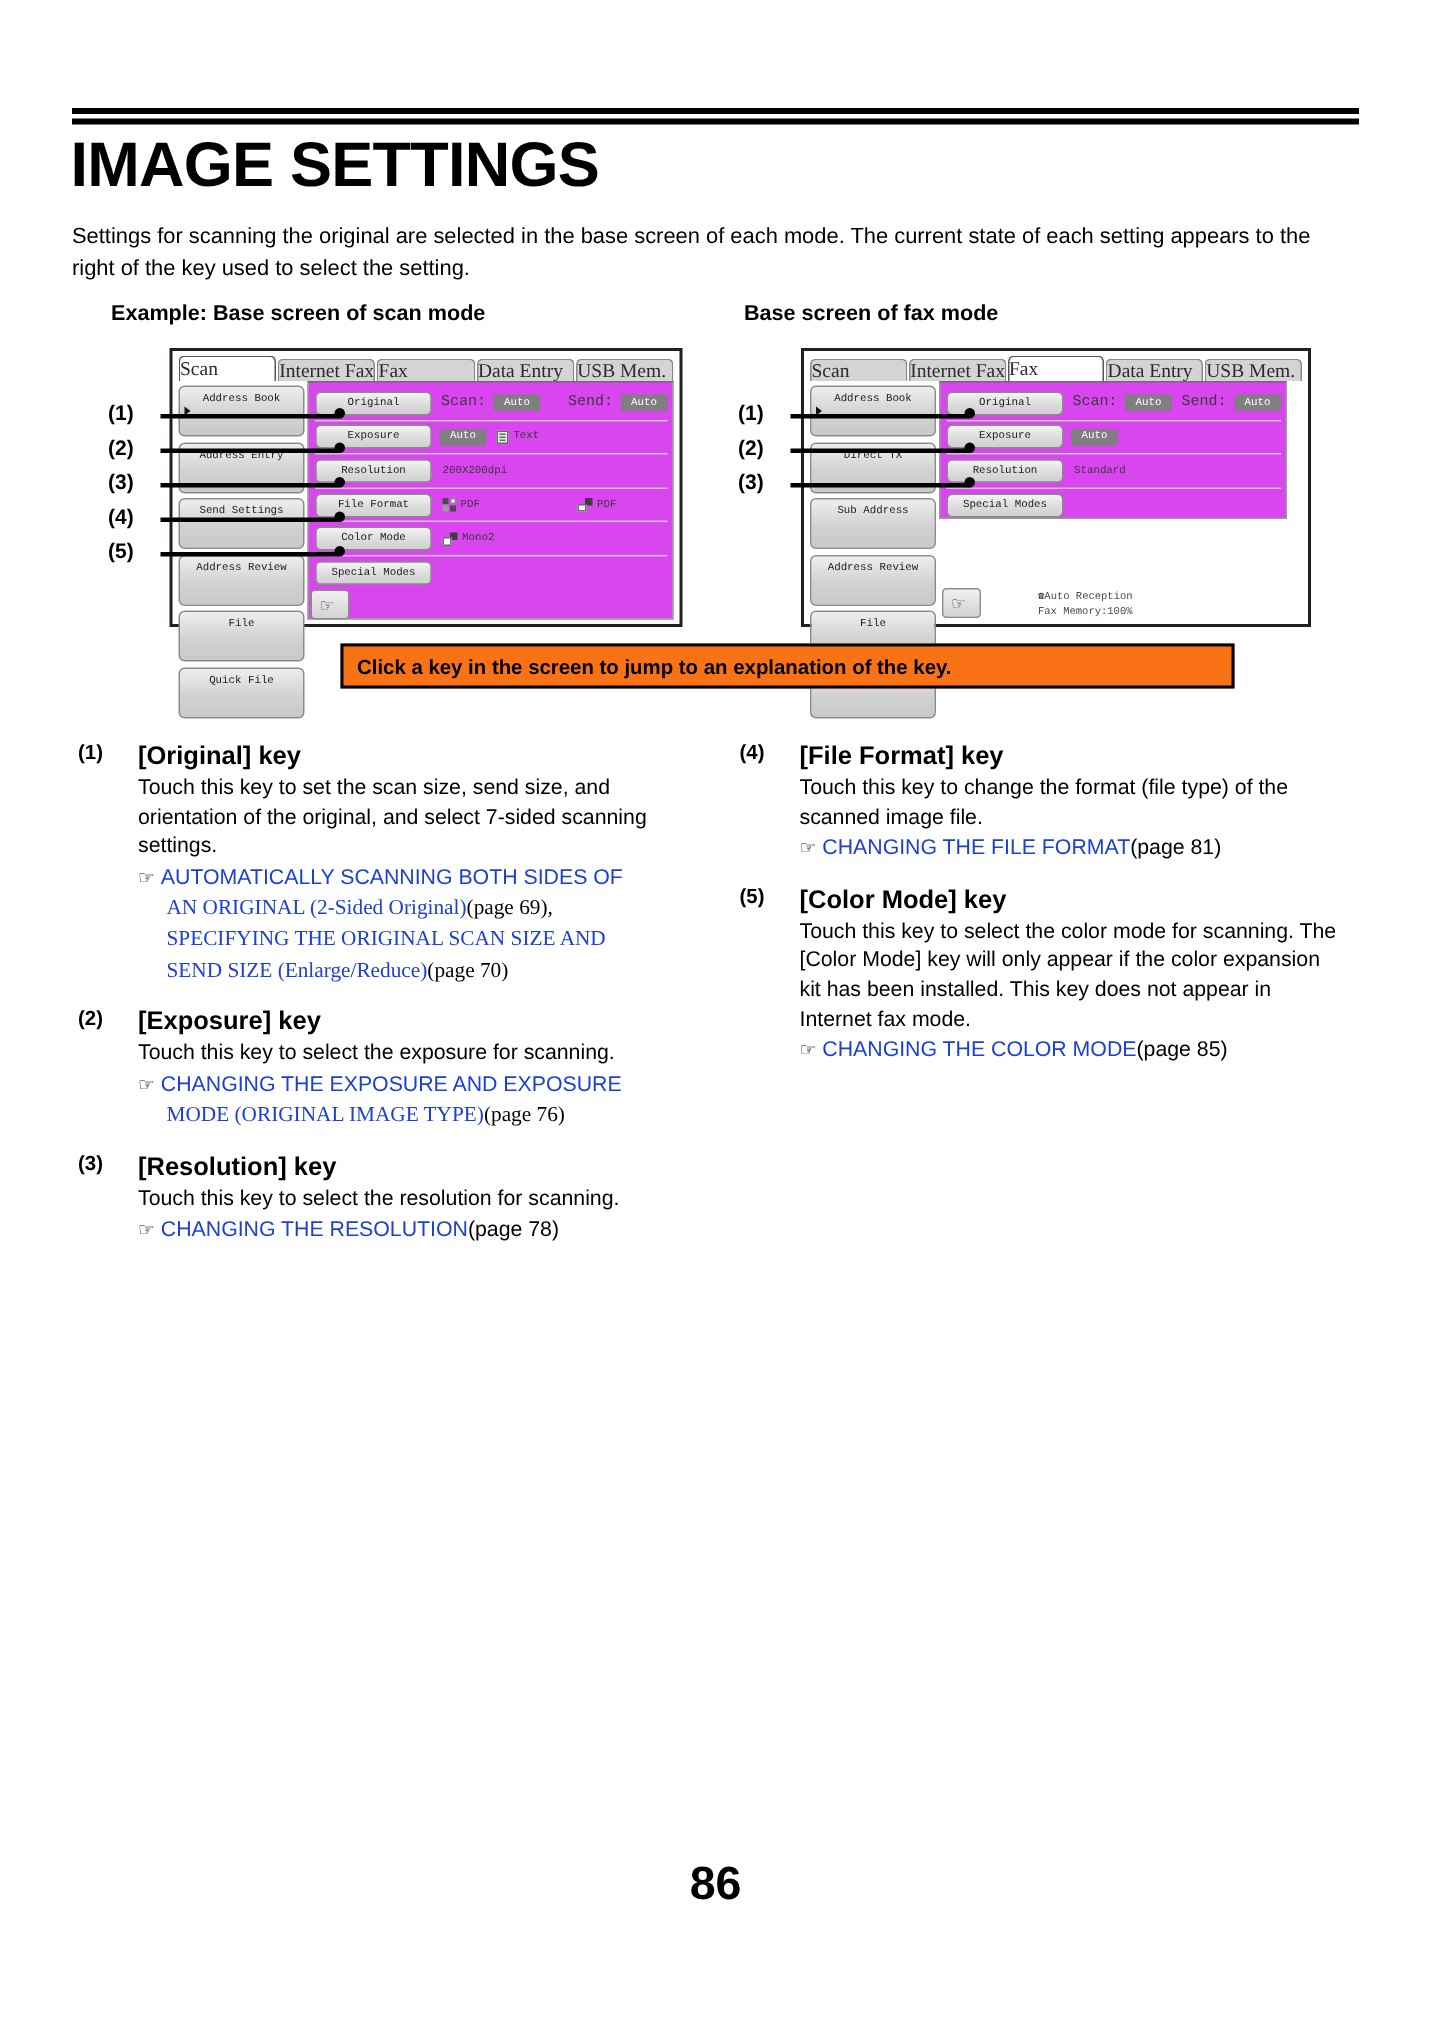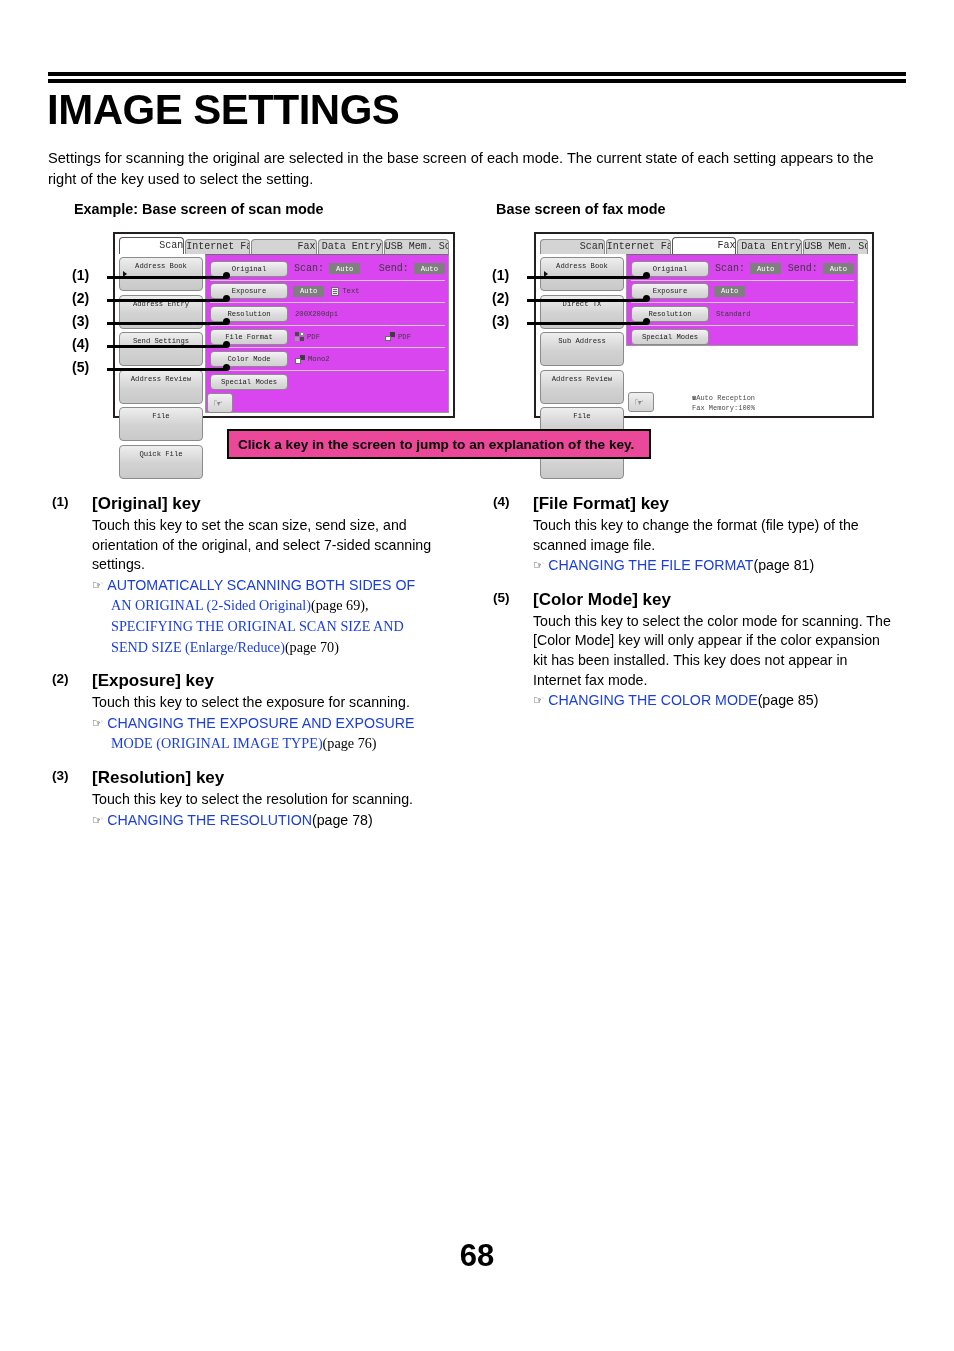--- a/index.html
+++ b/index.html
@@ -50,24 +50,24 @@
 
   
   .tabs { display:flex; height:17px; align-items:flex-end; }
   .tab {
     flex:1 1 0;
     height:15px;
     border:1px solid #8a8a8a;
     border-bottom:none;
     border-radius:4px 4px 0 0;
     background:#d4d4d4;
-    font-family:Liberation Mono, monospace;
-    font-size:10px;
+    font-family:Liberation Serif, serif;
+    font-size:13px;
     line-height:14px;
-    text-align:right;
+    text-align:left;
     color:#2b2b2b;
     margin-right:1px;
     overflow:hidden;
     white-space:nowrap;
   }
   .tab:last-child { margin-right:0; }
   .tab.active {
     background:#ffffff;
     height:17px;
     line-height:16px;
@@ -199,22 +199,22 @@
   
   .callout-num {
     position:absolute; font-size:14px; font-weight:bold;
     font-family:"Liberation Sans", sans-serif;
   }
   .callout-line { position:absolute; height:3px; background:#000; }
   .callout-dot  { position:absolute; width:7px; height:7px; border-radius:50%; background:#000; }
 
   
   .hintbox {
-    position:absolute; left:227px; top:429px; width:424px; height:30px;
-    border:2.5px solid #000; background:#ec4899;
+    position:absolute; left:227px; top:429px; width:596px; height:30px;
+    border:2.5px solid #000; background:#f97316;
     display:flex; align-items:center;
   }
   .hintbox span {
     font-size:13.6px; font-weight:bold; margin-left:9px;
   }
 
   
   .col { position:absolute; width:400px; }
   #col-left  { left:52px; top:494px; }
   #col-right { left:493px; top:494px; }
@@ -529,13 +529,13 @@
       <div class="ref">
         <span class="pointer">☞</span>
         <span class="reftext">CHANGING THE COLOR MODE</span>
         <span class="pg"> (page 85)</span>
       </div>
     </div>
   </div>
 
 </div>
 
-<div class="page-no">68</div>
+<div class="page-no">86</div>
 
 </body></html>

